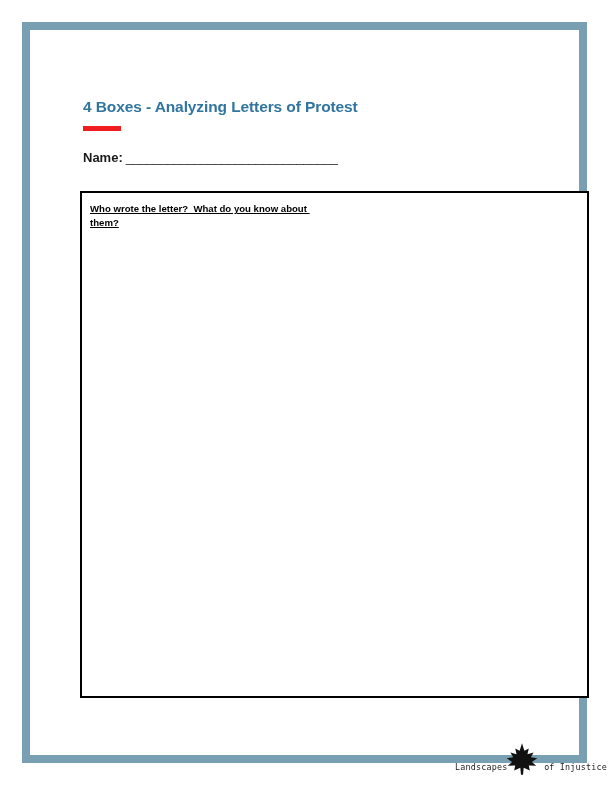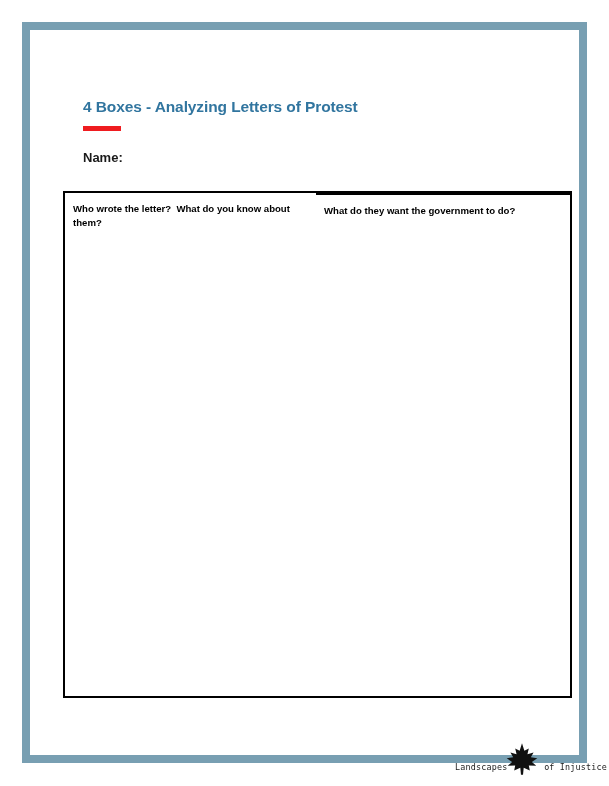--- a/index.html
+++ b/index.html
@@ -72,30 +72,31 @@
     margin-left: 3px;
     white-space: nowrap;
     color: #2b2b2b;
     font-weight: normal;
     letter-spacing: -0.4px;
   }
 
   
   #boxes-table {
     position: absolute;
-    left: 33px;
+    left: 50px;
     top: 161px;
     width: 509px;
     height: 507px;
     box-sizing: border-box;
     border: 2px solid #000000;
     display: grid;
     grid-template-columns: 251px 1fr;
     grid-template-rows: 245px 1fr;
     background: #ffffff;
+    text-decoration: underline;
   }
   .box-cell {
     box-sizing: border-box;
     padding: 9px 10px 0 8px;
     overflow: hidden;
   }
   .box-cell.col-right {
     border-left: 2px solid #000000;
   }
   .box-cell.row-bottom {
@@ -141,32 +142,30 @@
 <div id="page">
 
   <div id="page-frame">
 
     <div id="title">4 Boxes - Analyzing Letters of Protest</div>
 
     <div id="title-rule"></div>
 
     <div id="name-row">
       <span id="name-label">Name:</span>
+      <span id="name-blank">_______________________________</span>
     </div>
 
     <div id="boxes-table">
 
       <div class="box-cell col-left row-top">
         <div class="box-prompt">Who wrote the letter?  What do you know about them?</div>
       </div>
 
 
-      <div class="box-cell col-left row-bottom">
-        <div class="box-prompt">What do they want the government to do?</div>
-      </div>
 
 
     </div>
 
     <div id="logo">
       <div id="logo-text">
         <span>Landscapes</span><span>&nbsp;&nbsp;&nbsp;&nbsp;&nbsp;&nbsp;&nbsp;</span><span>of Injustice</span>
       </div>
       <svg id="logo-leaf" viewBox="0 0 100 100">
         <path fill="#111111" d="M50 4 L57 26 L70 19 L66 36 L84 31 L76 45 L95 48 L79 59 L92 70 L70 69 L73 84 L55 76 L53 96 L47 96 L45 76 L27 84 L30 69 L8 70 L21 59 L5 48 L24 45 L16 31 L34 36 L30 19 L43 26 Z"></path>

